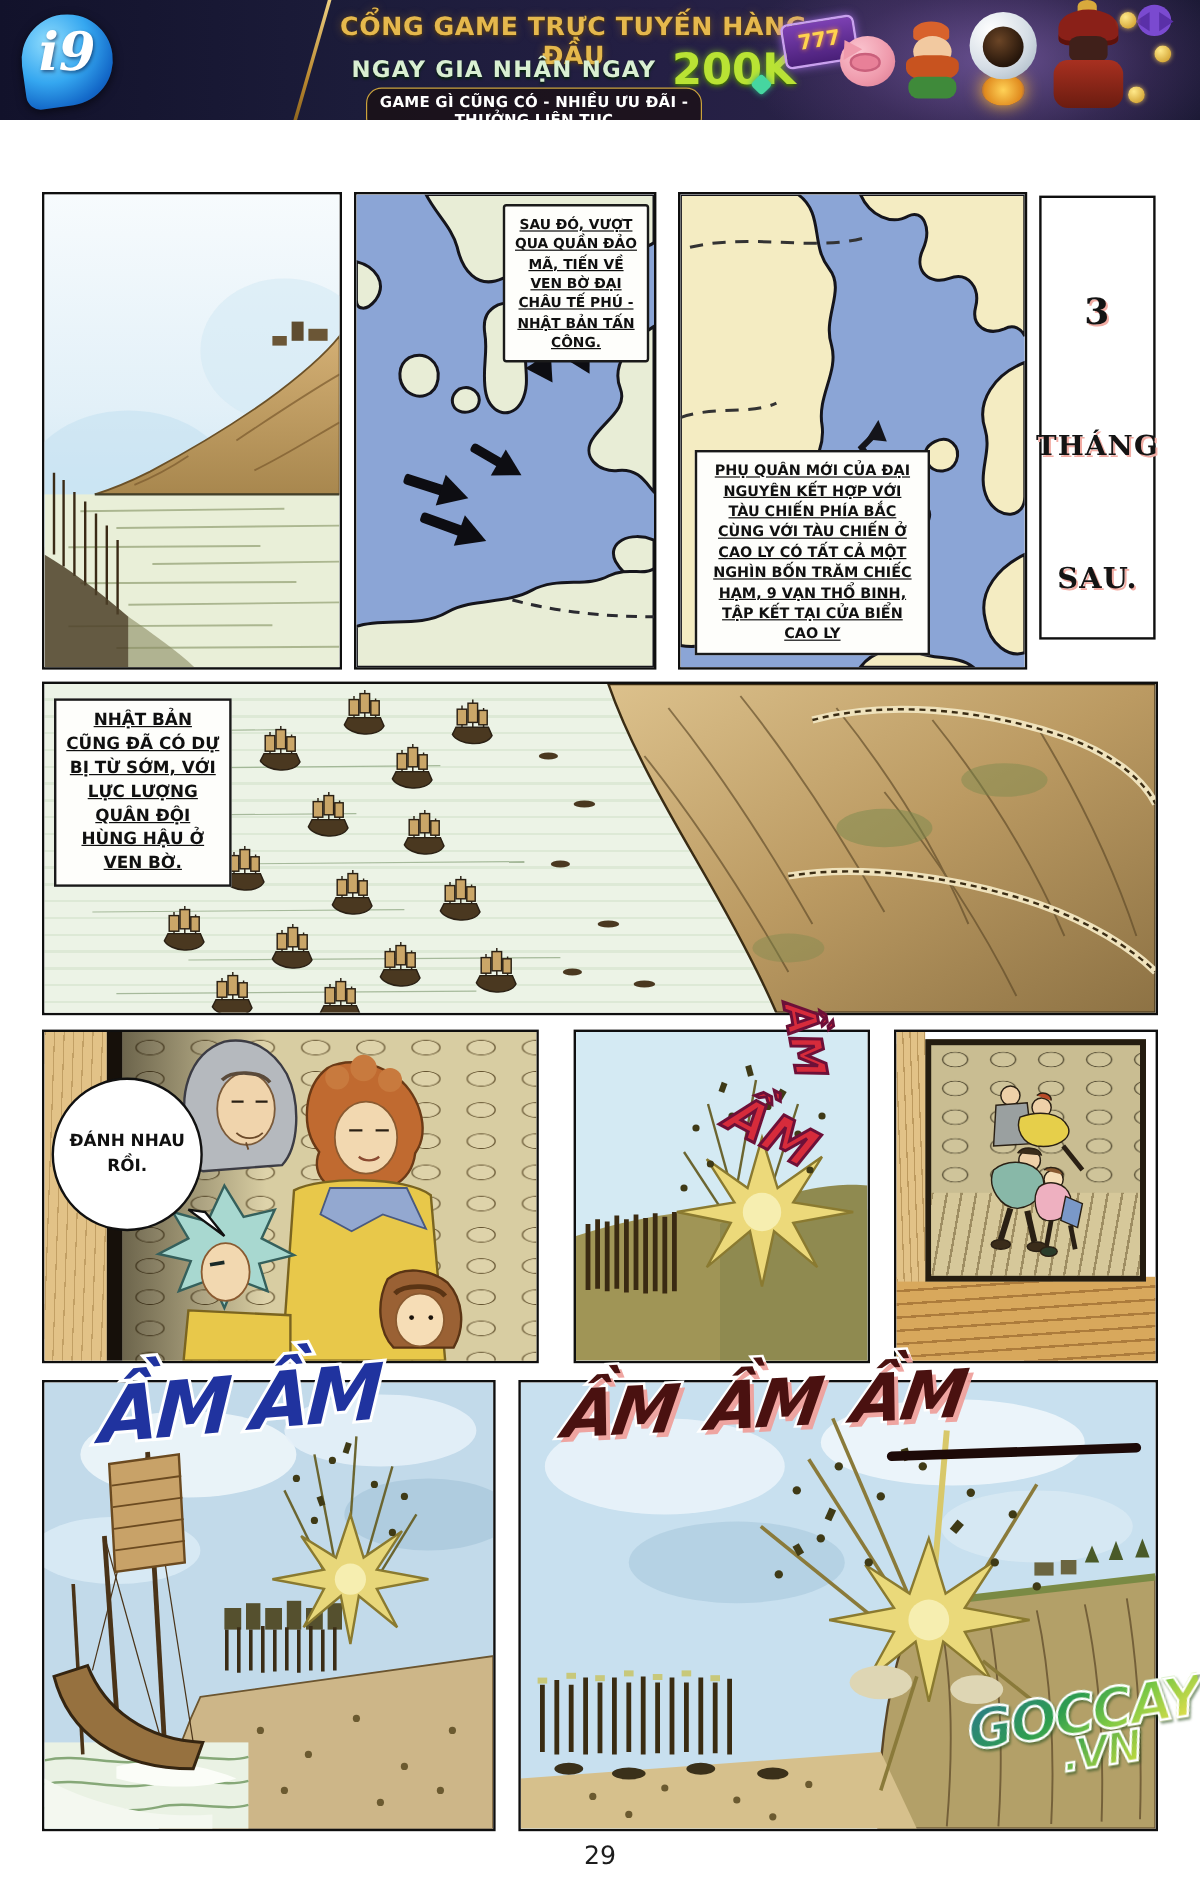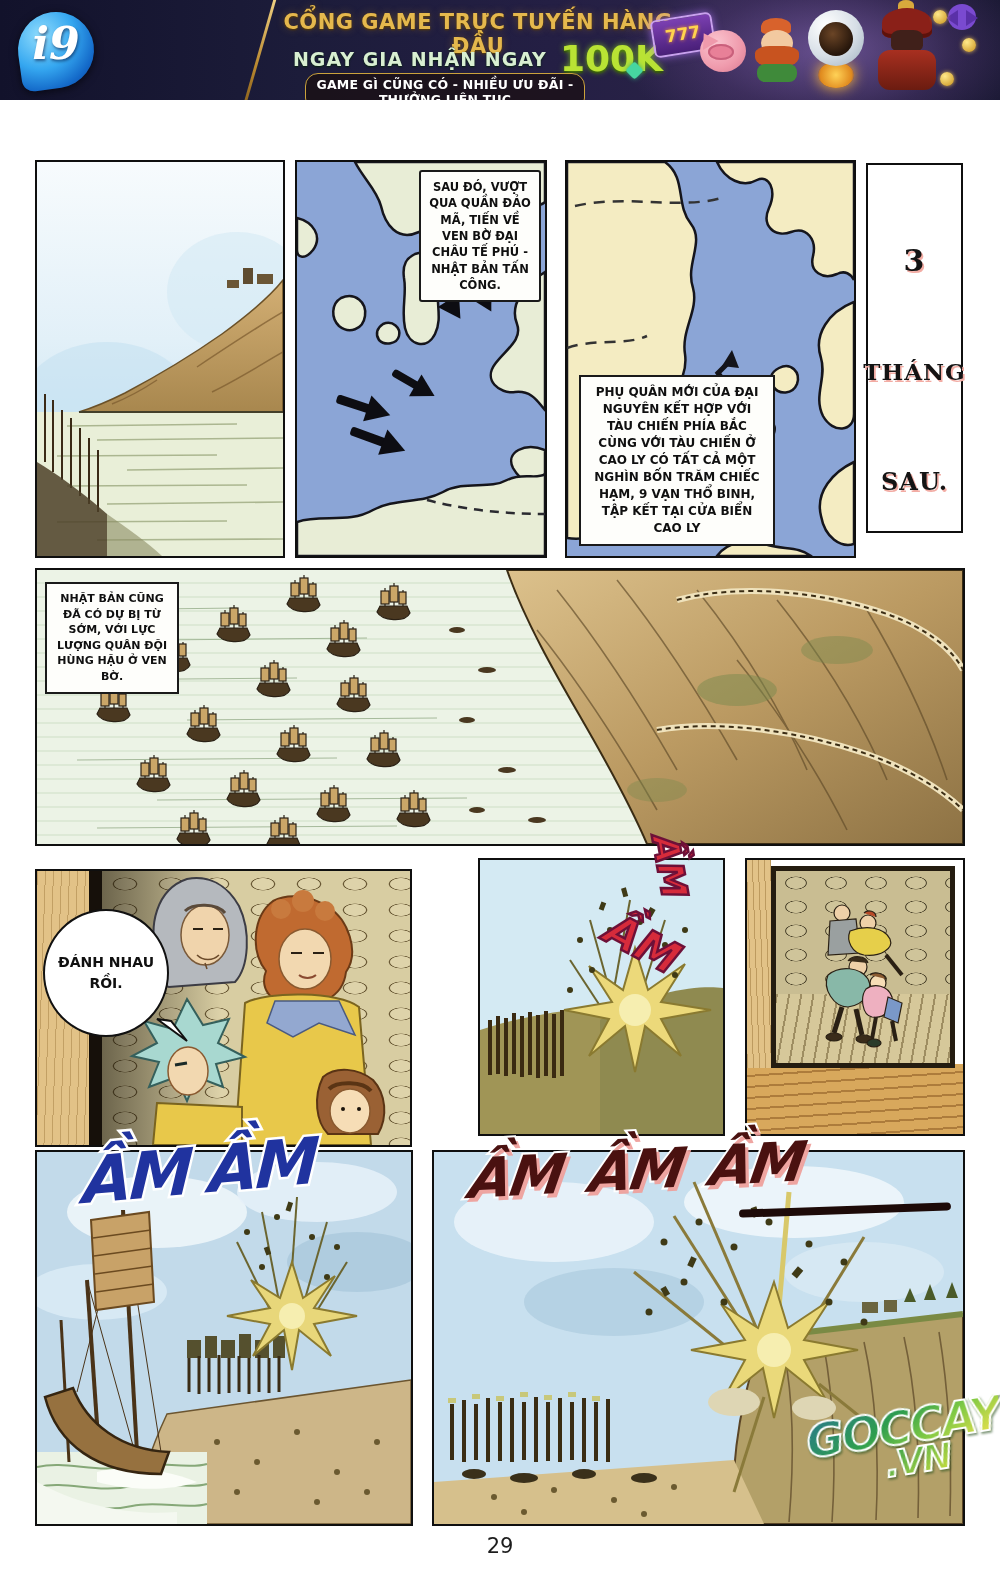--- a/index.html
+++ b/index.html
@@ -67,45 +67,45 @@
   .samurai .mask{position:absolute;left:13px;top:22px;width:32px;height:22px;border-radius:30%;background:#40201a;}
   .samurai .armor{position:absolute;left:0;top:42px;width:58px;height:40px;border-radius:12px;background:linear-gradient(#a83020,#6b1c10);}
   .bat{left:948px;top:4px;width:28px;height:26px;border-radius:50%;background:#7a4ad0;}
   .bat:before{content:"";position:absolute;left:-10px;top:6px;border:8px solid transparent;border-right:12px solid #5a30a8;}
   .bat:after{content:"";position:absolute;right:-10px;top:6px;border:8px solid transparent;border-left:12px solid #5a30a8;}
 
   
   .panel{position:absolute;box-sizing:border-box;border:2px solid #0f0f0f;background:#fff;}
   .art{position:absolute;inset:0;overflow:hidden;}
   .caption{position:absolute;box-sizing:border-box;border:2px solid #1a1a1a;background:#fefefb;
-           color:#101010;font-weight:700;text-align:center;line-height:1.42;padding:7px 8px;z-index:5;}
+           color:#101010;font-weight:700;text-align:center;line-height:1.42;padding:7px 8px;z-index:5;text-decoration:underline;}
   svg{display:block;}
 
   
   .p1{left:35px;top:160px;width:250px;height:398px;}
   .p2{left:295px;top:160px;width:252px;height:398px;}
   .p3{left:565px;top:160px;width:291px;height:398px;}
   .p4{left:866px;top:163px;width:97px;height:370px;}
   .bubble-voyage{right:4px;top:8px;width:122px;font-size:11.5px;border-radius:3px;}
   .caption-fleet{left:12px;bottom:10px;width:196px;font-size:12px;}
   .time-col{position:absolute;inset:0;display:flex;flex-direction:column;align-items:center;}
   .time-line{font-family:"DejaVu Serif",serif;font-weight:900;color:#141414;
              text-shadow:1.6px 1.6px 0 #f2aca4;letter-spacing:1px;}
   .t1{font-size:30px;margin-top:78px;}
   .t2{font-size:23px;margin-top:80px;}
   .t3{font-size:24px;margin-top:82px;}
 
   
   .p5{left:35px;top:568px;width:930px;height:278px;}
   .sea-tex{position:absolute;inset:0;background:
       repeating-linear-gradient(180deg,#ecf3e6 0 12px,#dde9d6 12px 14px);}
-  .caption-japan{left:8px;top:12px;width:134px;font-size:11px;}
-
-  
-  .p6{left:35px;top:858px;width:377px;height:278px;margin-top:11px;}
+  .caption-japan{left:8px;top:12px;width:148px;font-size:14px;}
+
+  
+  .p6{left:35px;top:858px;width:414px;height:278px;}
   .p6-door{position:absolute;left:0;top:0;width:52px;height:100%;background:#e2c287;
       background-image:repeating-linear-gradient(92deg,rgba(120,80,20,.3) 0 1px,transparent 1px 8px);}
   .p6-slit{position:absolute;left:52px;top:0;width:13px;height:100%;background:#16100a;}
   .p6-int{position:absolute;left:65px;top:0;right:0;bottom:0;background-color:#d8cda2;
       background-image:radial-gradient(ellipse 19px 10px at 50% 50%,#ded3aa 55%,#63522f 61%,#d8cda2 67%);
       background-size:46px 26px;}
   .p6-shade{position:absolute;left:65px;top:0;width:120px;height:100%;
       background:linear-gradient(90deg,rgba(20,15,5,.55),transparent);}
   .bubble-fight{position:absolute;left:6px;top:38px;width:122px;height:124px;border-radius:50%;
       background:#fff;border:2px solid #111;display:flex;align-items:center;justify-content:center;
@@ -166,21 +166,21 @@
   <div class="banner">
     <div class="banner-glow"></div>
     <div class="logo-wrap">
       <div class="logo-mark"></div>
       <div class="logo-i9">i9</div>
     </div>
     <div class="gold-slash"></div>
     <div class="headline">CỔNG GAME TRỰC TUYẾN HÀNG ĐẦU</div>
     <div class="promo">
       <span class="promo-pre">NGAY GIA NHẬN NGAY</span>
-      <span class="promo-amt">100K</span>
+      <span class="promo-amt">200K</span>
     </div>
     <div class="tagline">GAME GÌ CŨNG CÓ - NHIỀU ƯU ĐÃI - THƯỞNG LIÊN TỤC</div>
     <div class="m slot777">777</div>
     <div class="m gem"></div>
     <div class="m pig"></div>
     <div class="m dwarf">
       <div class="hair"></div>
         <div class="face"></div>
         <div class="beard"></div>
         <div class="body"></div>

